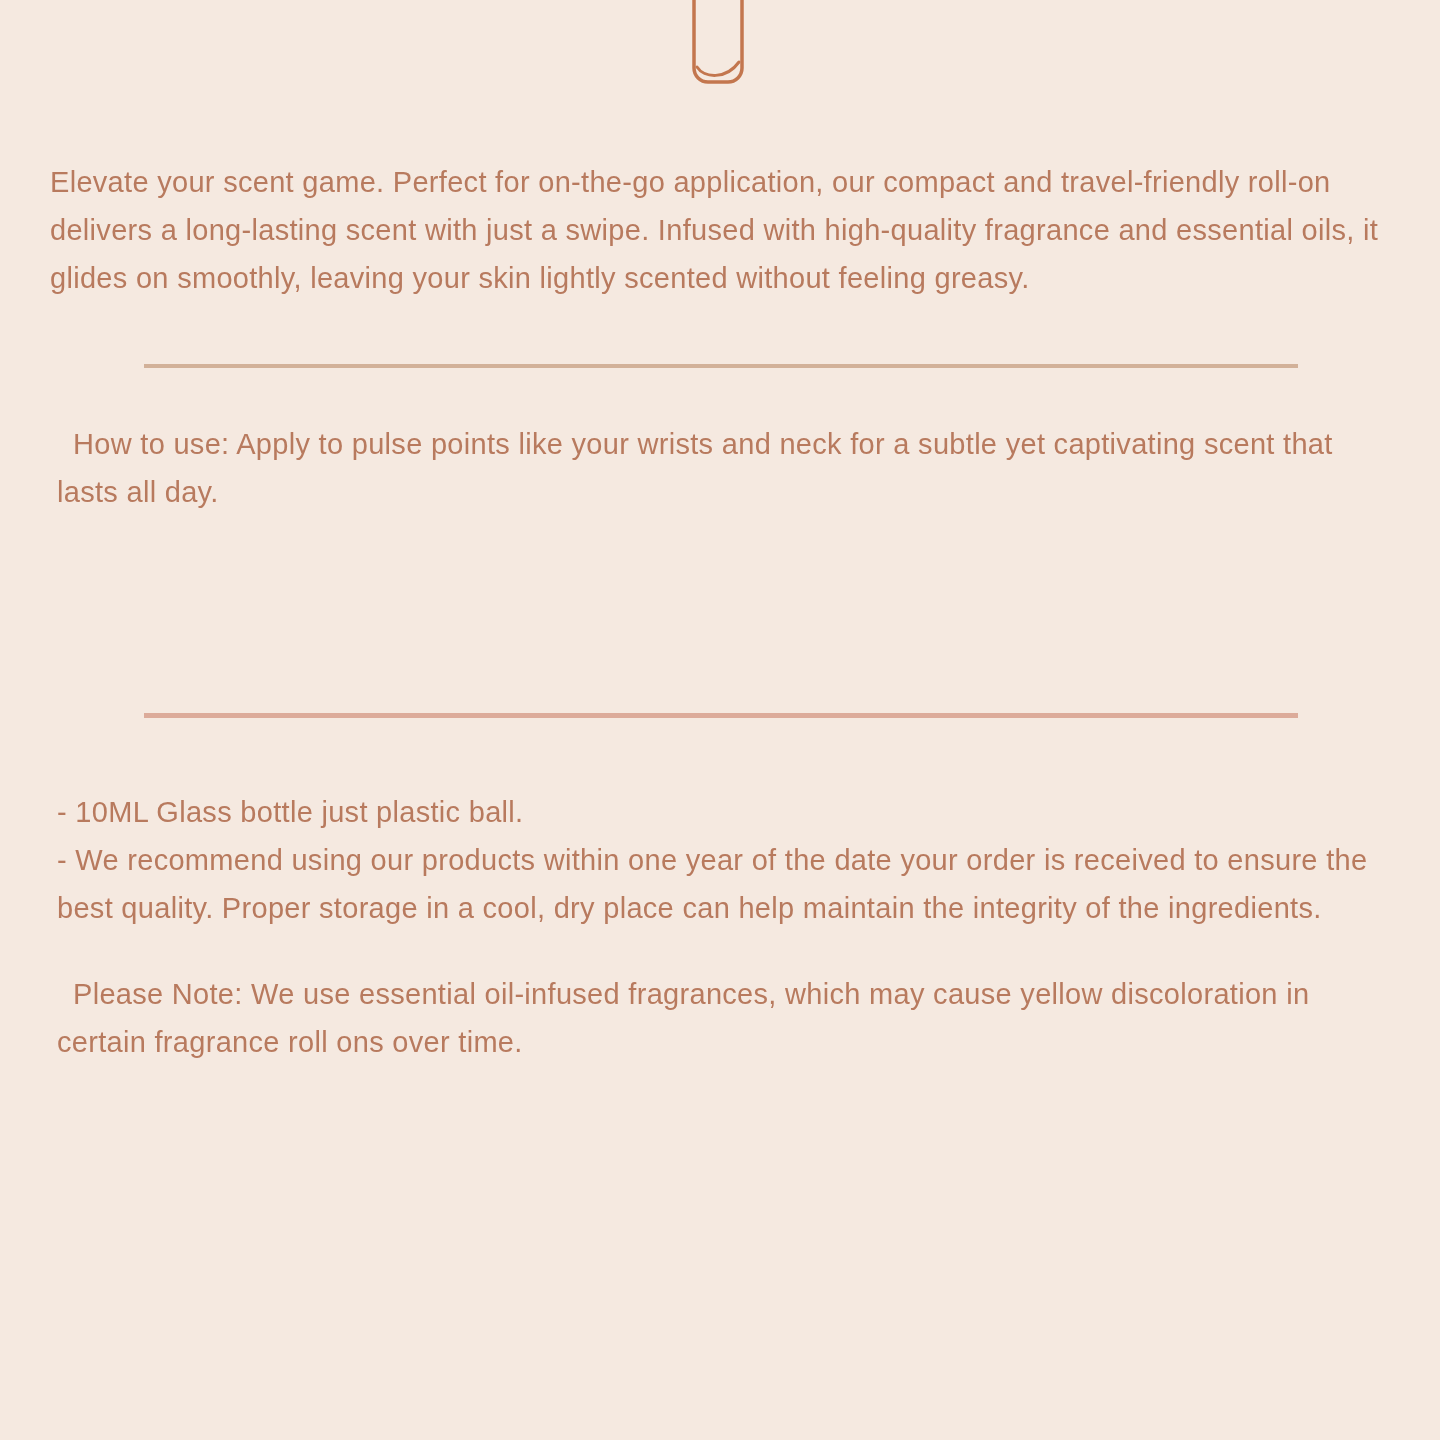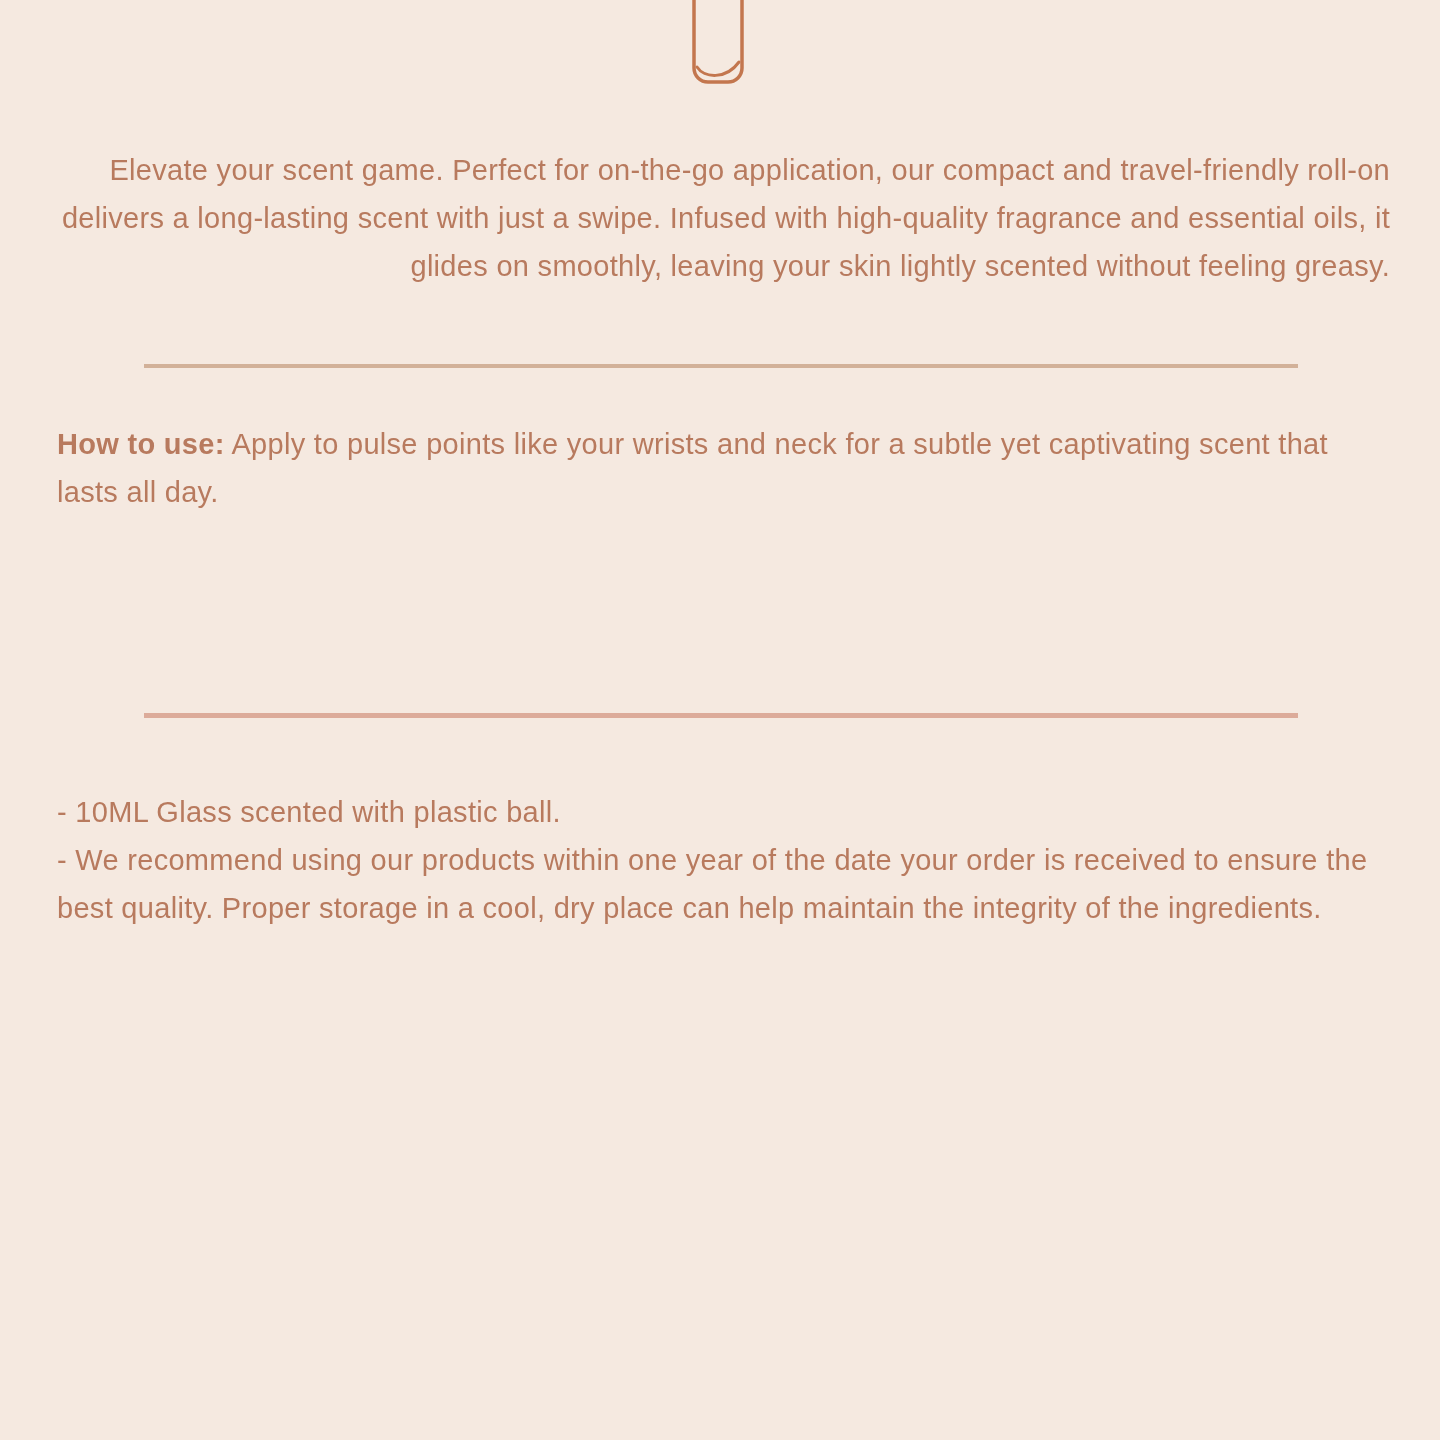--- a/index.html
+++ b/index.html
@@ -26,24 +26,24 @@
   .bottle {
     position: absolute;
     top: 0;
     left: 686px;
     width: 64px;
     height: 92px;
     color: var(--bottle-outline);
   }
   .intro {
     position: absolute;
-    top: 146px;
+    top: 158px;
     left: 50px;
     width: 1340px;
-    text-align: right;
+    text-align: left;
     margin: 0;
   }
   .divider {
     position: absolute;
     left: 144px;
     width: 1154px;
     border: none;
     margin: 0;
   }
   .divider-1 { top: 364px; height: 4px; background: var(--divider-top); }
@@ -57,21 +57,21 @@
   .usage p { margin: 0; }
   .usage .tip { margin-top: 42px; }
   .details {
     position: absolute;
     top: 788px;
     left: 57px;
     width: 1328px;
   }
   .details p { margin: 0; }
   .details .note { margin-top: 38px; }
-  .bold { font-weight: 700; }
+  .bold { font-weight: 400; margin-left: 16px; }
 </style>
 </head>
 <body>
 
 <div class="bottle">
   <svg width="64" height="92" viewBox="0 0 64 92" fill="none" xmlns="http://www.w3.org/2000/svg">
     <rect x="8" y="-32" width="48" height="114" rx="14" stroke="currentColor" stroke-width="3.5" fill="none"></rect>
     <path d="M 11 67 C 18 78 40 80 53 62" stroke="currentColor" stroke-width="3" fill="none" stroke-linecap="round"></path>
   </svg>
 </div>
@@ -80,15 +80,16 @@
 
 <hr class="divider divider-1">
 
 <div class="usage">
   <p><span class="bold">How to use:</span> <span>Apply to pulse points like your wrists and neck for a subtle yet captivating scent that lasts all day.</span></p>
 </div>
 
 <hr class="divider divider-2">
 
 <div class="details">
-  <p>- 10ML Glass scented with plastic ball.</p>
+  <p>- 10ML Glass bottle just plastic ball.</p>
   <p>- We recommend using our products within one year of the date your order is received to ensure the best quality. Proper storage in a cool, dry place can help maintain the integrity of the ingredients.</p>
+  <p class="note"><span class="bold">Please Note:</span> <span>We use essential oil-infused fragrances, which may cause yellow discoloration in certain fragrance roll ons over time.</span></p>
 </div>
 
 </body></html>

